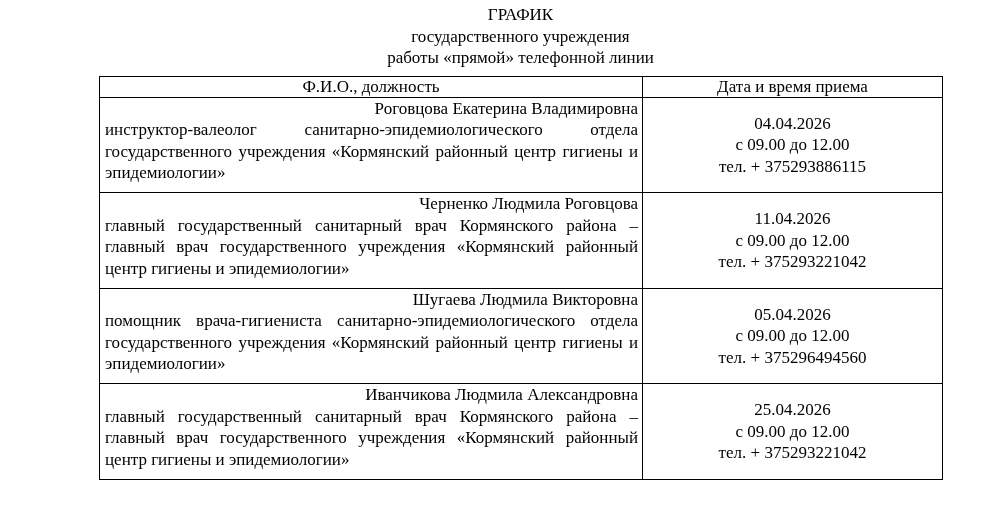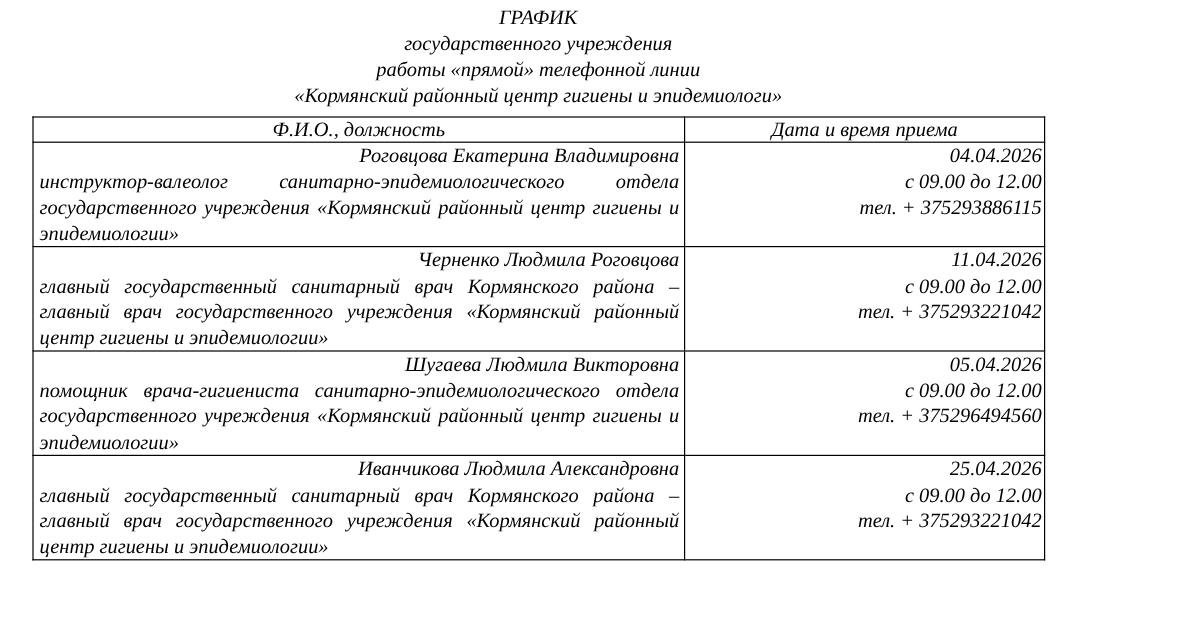--- a/index.html
+++ b/index.html
@@ -11,23 +11,22 @@
     width: 989px;
     height: 518px;
     overflow: hidden;
     font-family: "Liberation Serif", "DejaVu Serif", serif;
     font-size: 17px;
     line-height: 21.5px;
     color: #000000;
   }
   .doc {
     width: 843px;
-    margin-left: 27px;
+    margin-left: 99px;
     padding-top: 4px;
-    font-style: italic;
   }
   .title-block {
     text-align: center;
   }
   .title-line {
     white-space: nowrap;
   }
   table.schedule {
     border-collapse: collapse;
     table-layout: fixed;
@@ -52,34 +51,33 @@
   td.person-cell {
     padding: 0 4px 0 5px;
   }
   .person-name {
     text-align: right;
   }
   .person-position {
     text-align: justify;
   }
   td.datetime-cell {
-    text-align: right;
-    padding: 0 2px;
+    text-align: center;
+    padding: 15px 2px;
   }
 </style>
 </head>
 <body>
 
 <div class="doc">
 
   <div class="title-block">
     <div class="title-line">ГРАФИК</div>
     <div class="title-line">государственного учреждения</div>
     <div class="title-line">работы «прямой» телефонной линии</div>
-    <div class="title-line">«Кормянский районный центр гигиены и эпидемиологи»</div>
   </div>
 
   <table class="schedule">
     <colgroup>
       <col class="c1">
       <col class="c2">
     </colgroup>
     <thead>
       <tr>
         <th>Ф.И.О., должность</th>

